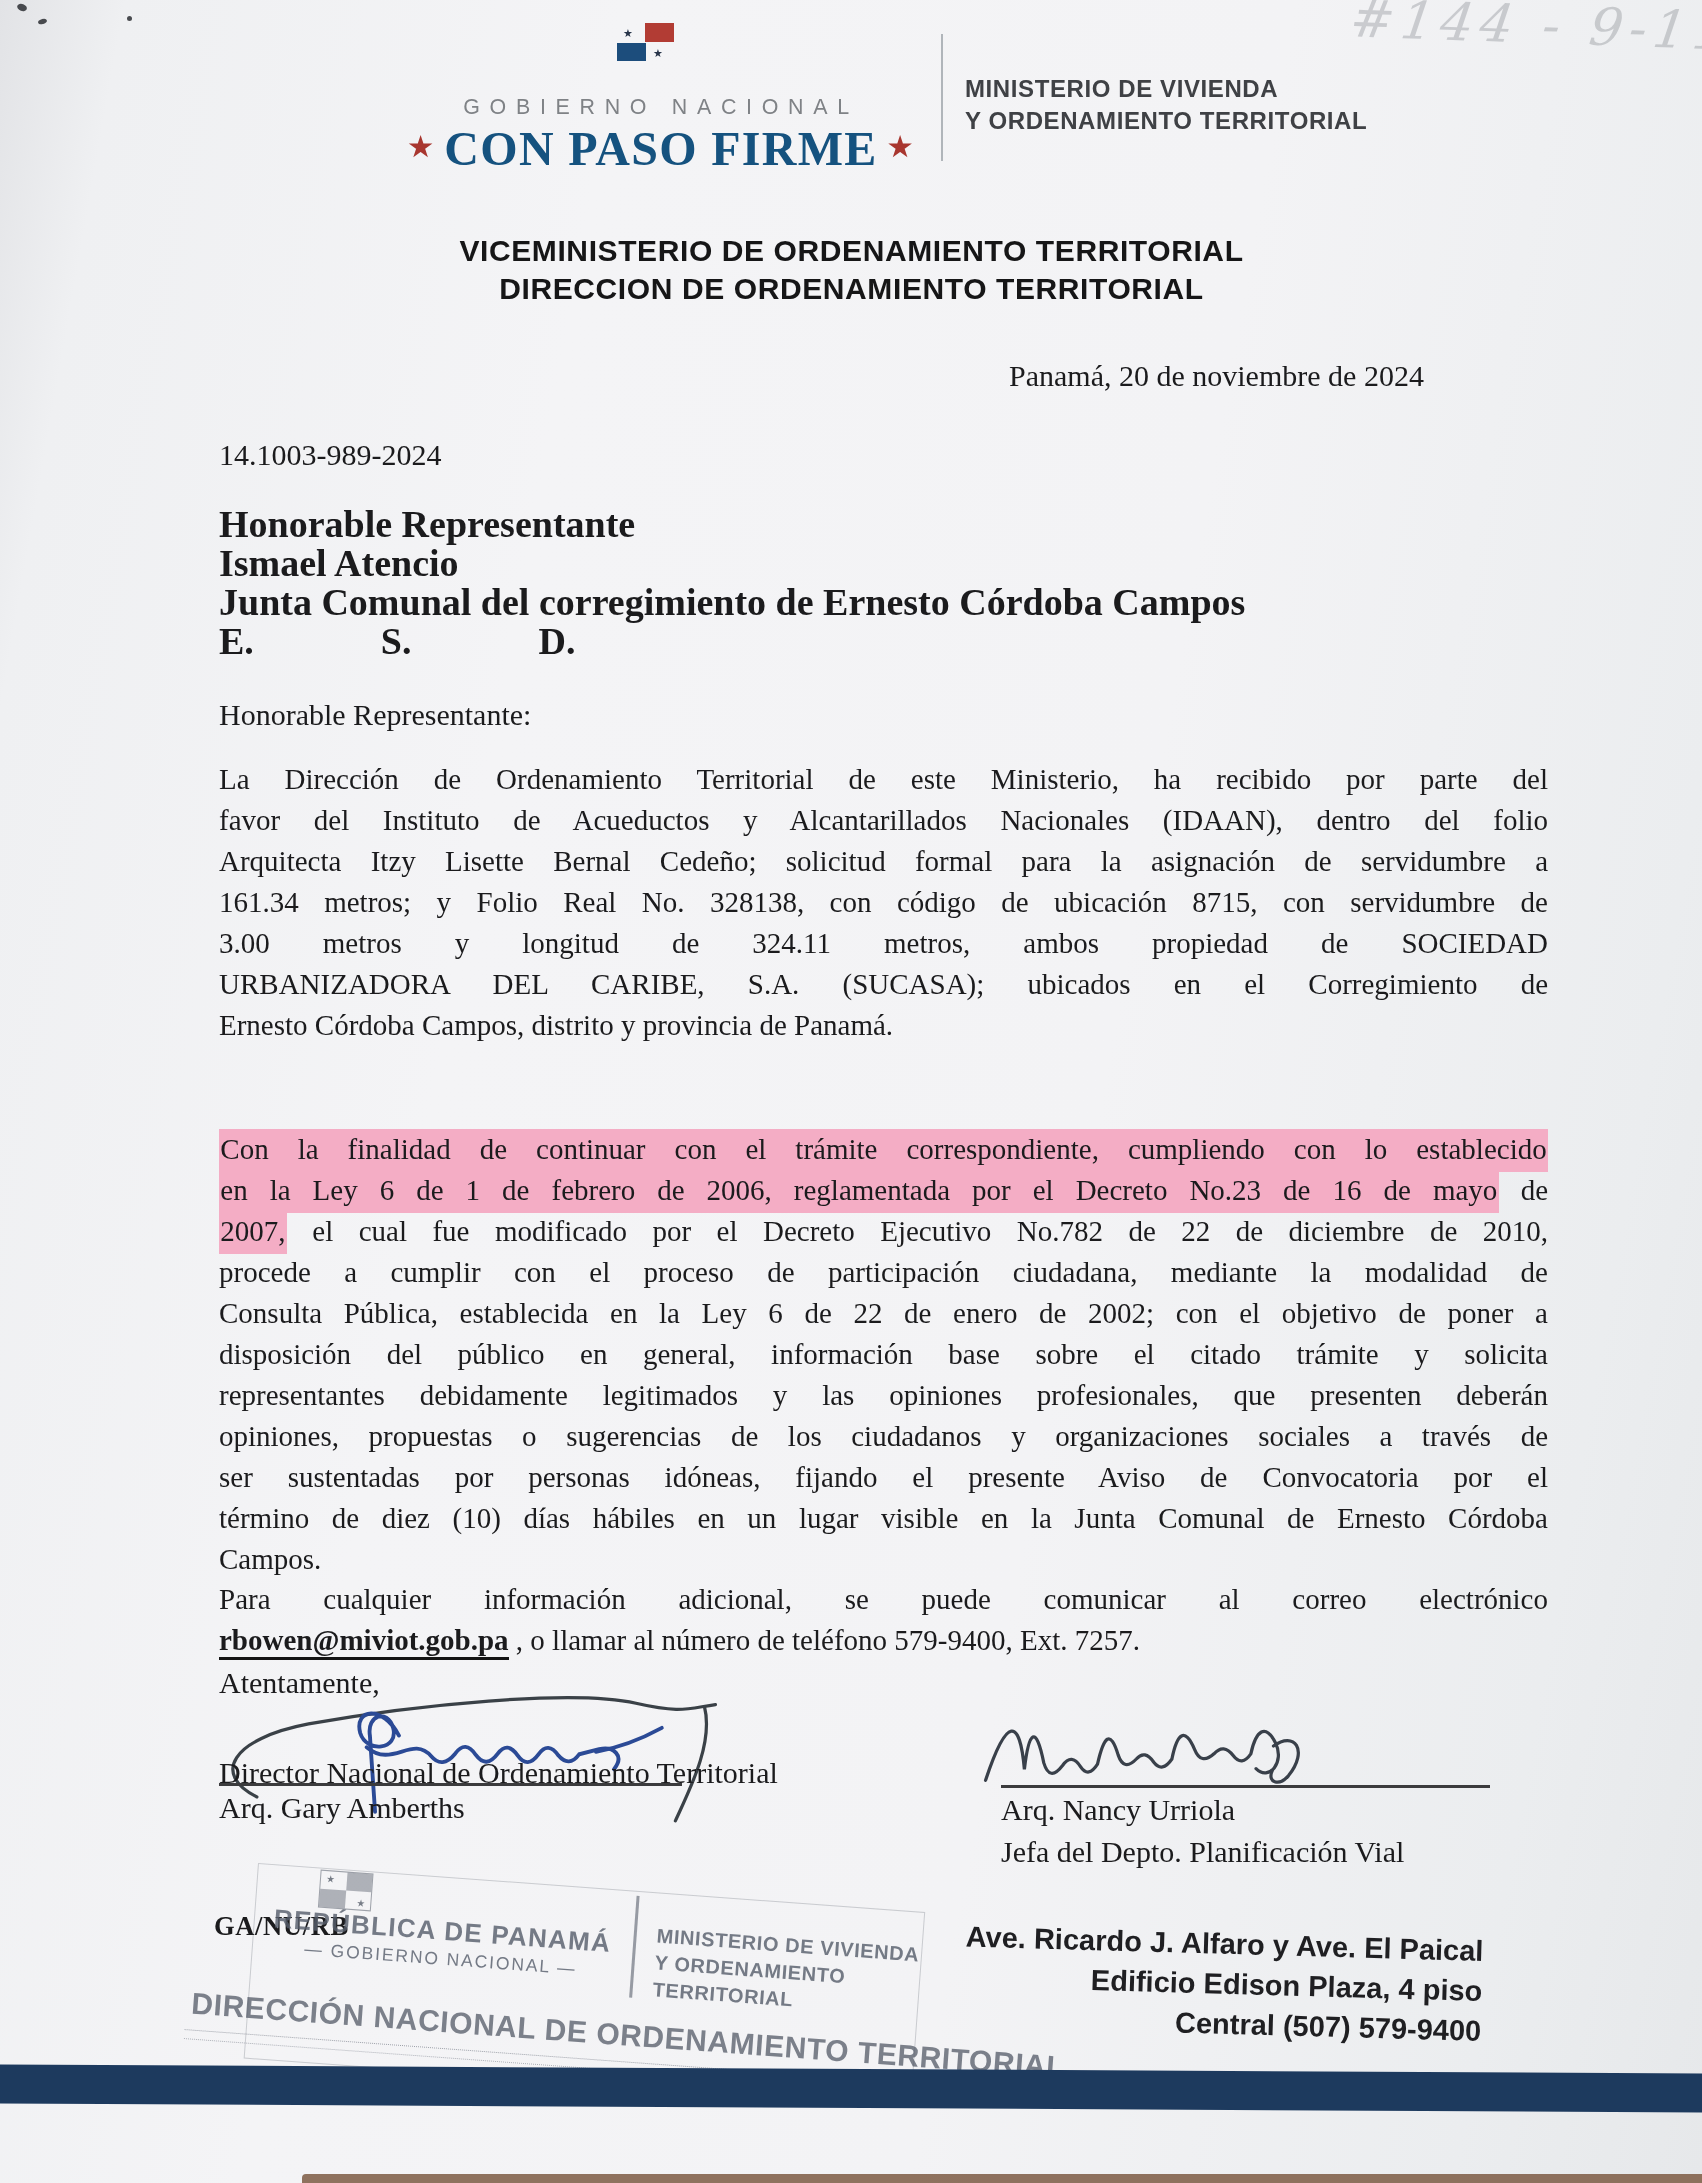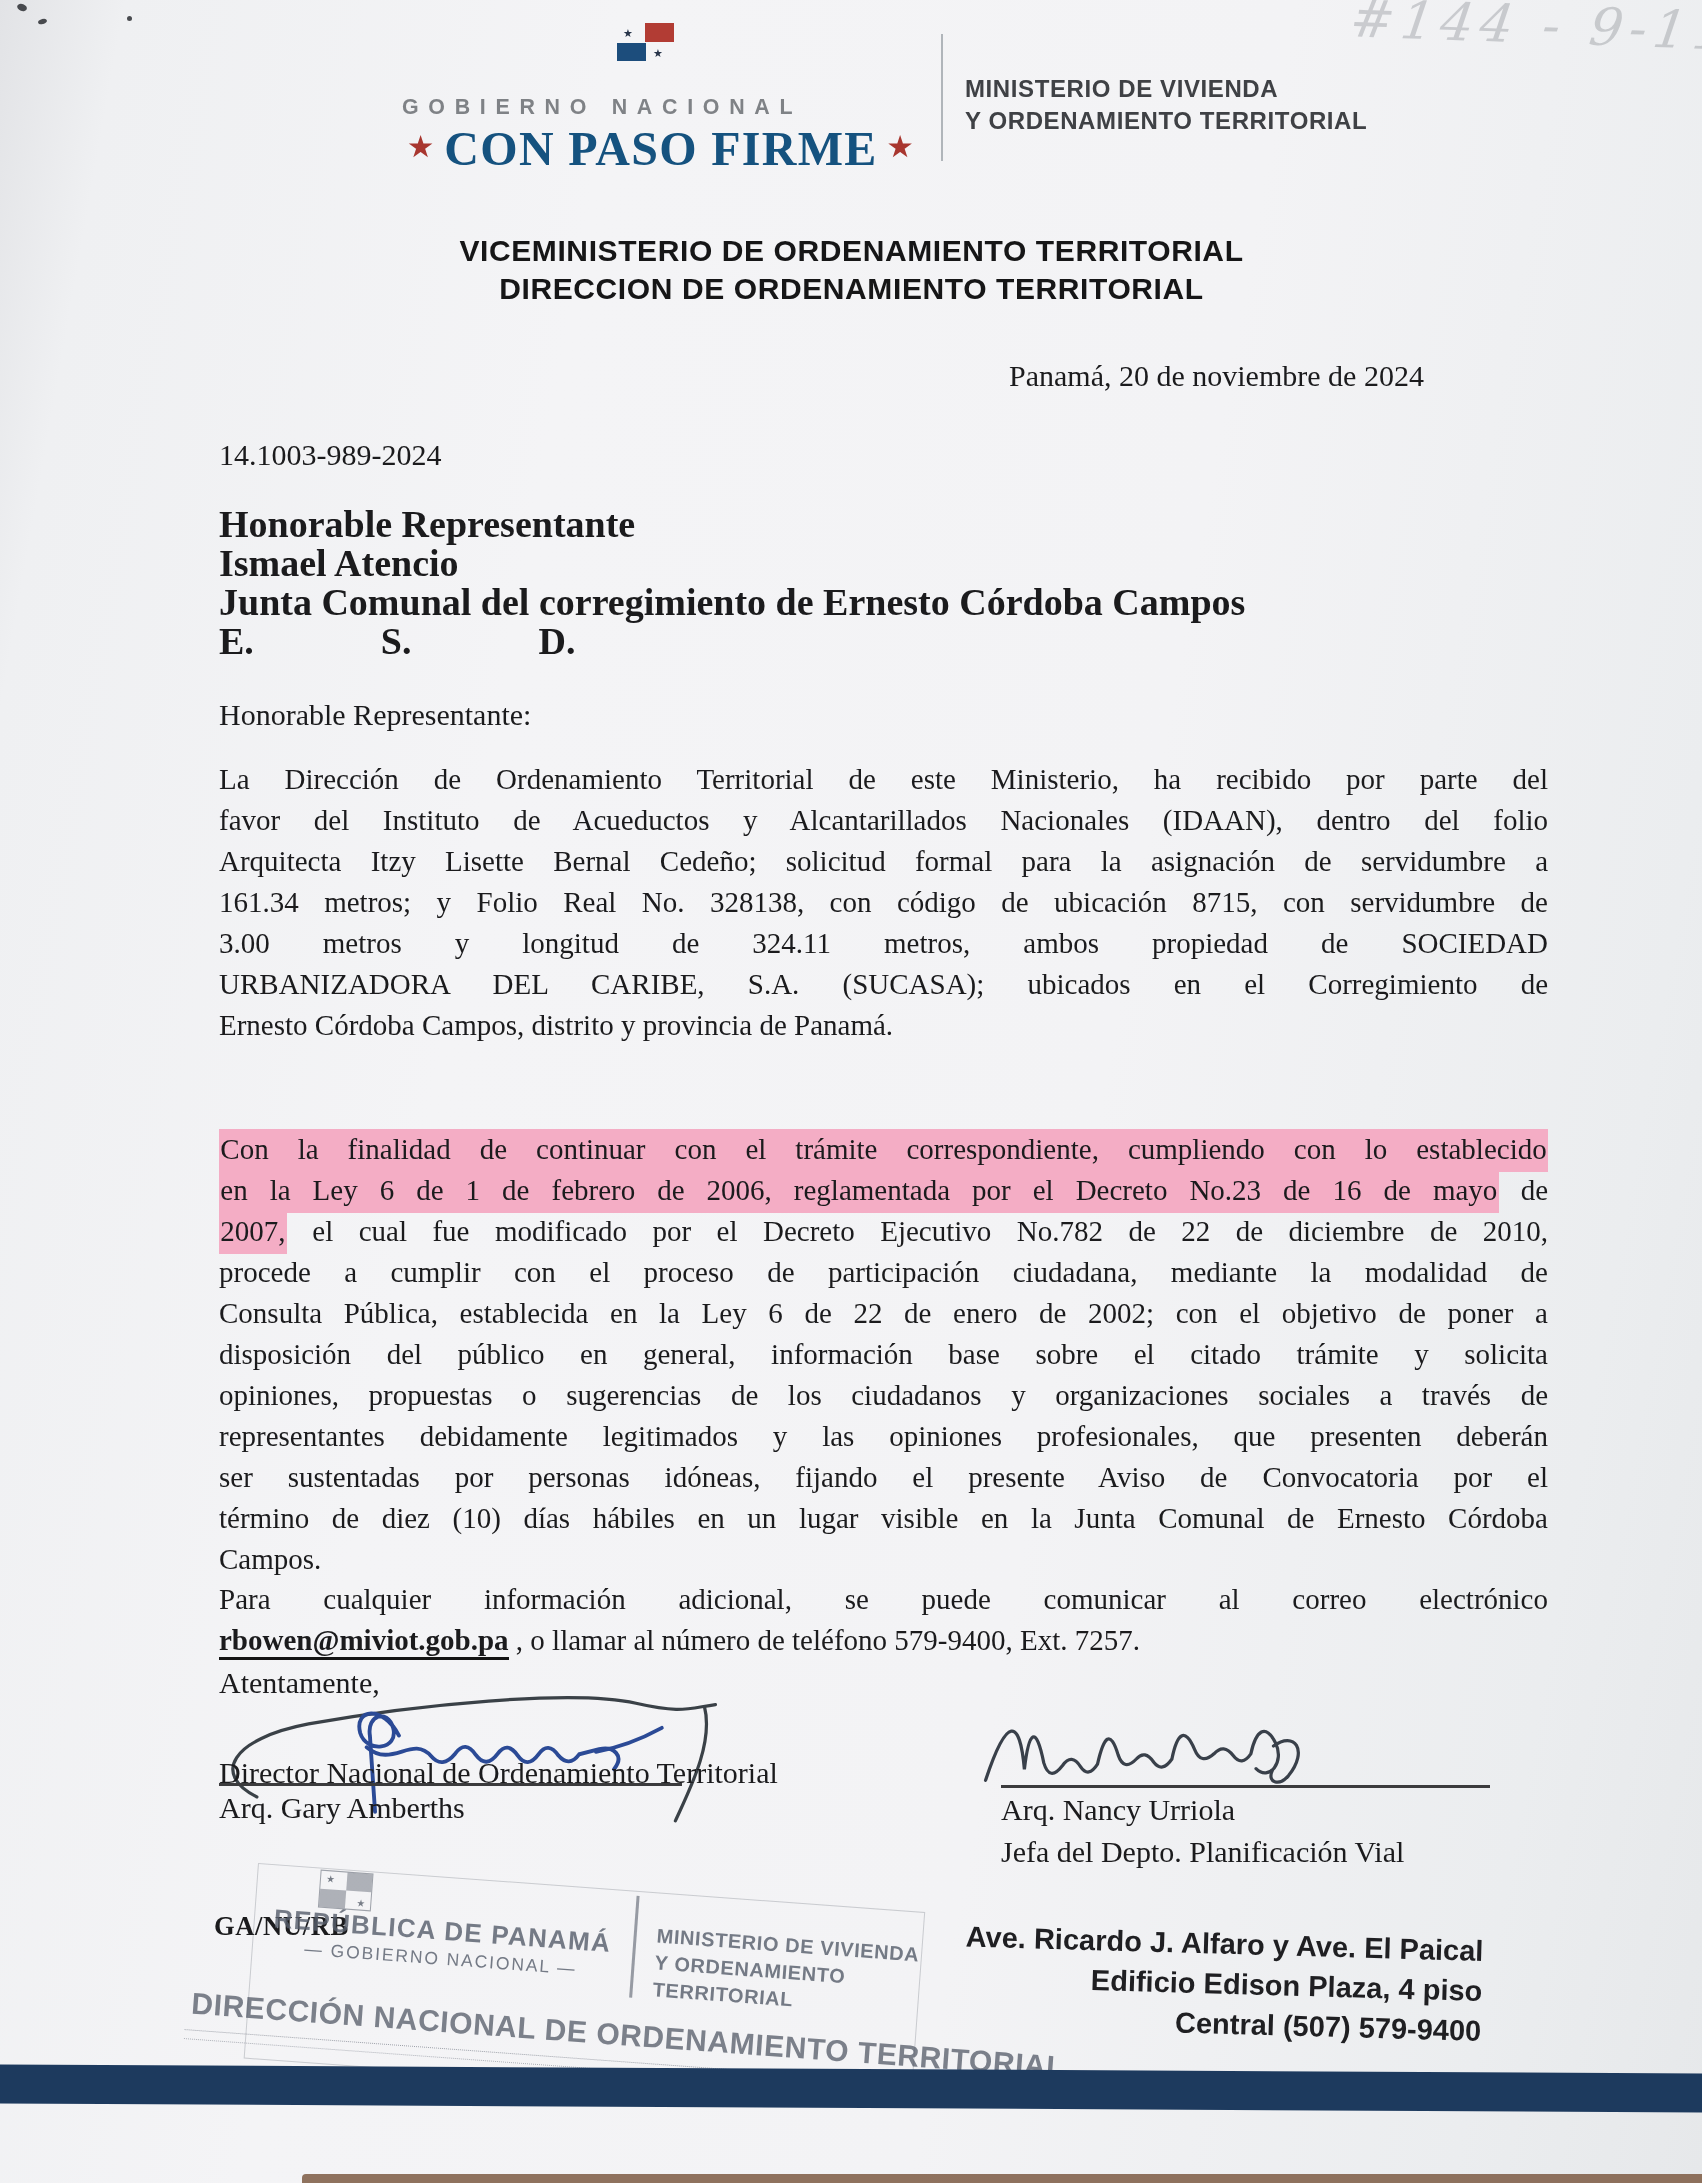--- a/index.html
+++ b/index.html
@@ -8,22 +8,22 @@
     background:linear-gradient(100deg,#e2e3e6 0%,#eff0f2 6%,#f4f4f6 30%,#f3f3f5 62%,#ebedef 88%,#e6e8ea 100%);
     font-family:"Liberation Serif", serif;color:#1b1b1d;
   }
   .abs{position:absolute;}
   
   .speck{position:absolute;background:#2b2e33;border-radius:50%;opacity:.85;}
   
   .pencil{font-family:"DejaVu Serif",serif;font-style:italic;font-size:52px;color:#565b63;
     opacity:.25;letter-spacing:6.5px;transform:rotate(2deg) skewX(-6deg);white-space:nowrap;}
   
-  .gob{left:402px;top:95px;width:518px;font-family:"Liberation Sans",sans-serif;
-    font-size:21.4px;letter-spacing:9.7px;color:#7f8286;font-weight:700;}
+  .gob{left:402px;top:95px;width:518px;text-align:center;font-family:"Liberation Sans",sans-serif;
+    font-size:21.4px;letter-spacing:9.7px;color:#7f8286;font-weight:400;}
   .cpf{left:389px;top:121px;width:544px;text-align:center;font-family:Liberation Serif, serif;
     font-size:48px;font-weight:700;color:#15527f;letter-spacing:1.3px;white-space:nowrap;}
   .cpf .star{color:#a8362f;font-size:27px;vertical-align:9px;padding:0 10.4px;}
   .flag-red{left:645px;top:23px;width:28.5px;height:19.4px;background:#b23c34;}
   .flag-blue{left:617px;top:43px;width:29px;height:17.5px;background:#1c4d7c;}
   .flag-star{position:absolute;font-size:11px;color:#273449;}
   .hdr-divider{left:941px;top:34px;width:1.9px;height:127px;background:#9aa0a6;opacity:.75;}
   .ministry{left:965px;top:73px;font-family:"Liberation Sans",sans-serif;font-weight:700;
     font-size:24px;color:#3f4145;line-height:32px;letter-spacing:0.6px;}
   
@@ -126,22 +126,22 @@
     <div class="ln last">Ernesto Córdoba Campos, distrito y provincia de Panamá.</div>
   </div>
 
   <div class="abs para" style="top:1129px;">
     <div class="ln"><span class="hl">Con la finalidad de continuar con el trámite correspondiente, cumpliendo con lo establecido</span><span></span></div>
     <div class="ln"><span class="hl">en la Ley 6 de 1 de febrero de 2006, reglamentada por el Decreto No.23 de 16 de mayo</span><span> de</span></div>
     <div class="ln"><span class="hl">2007,</span><span> el cual fue modificado por el Decreto Ejecutivo No.782 de 22 de diciembre de 2010,</span></div>
     <div class="ln"><span>procede a cumplir con el proceso de participación ciudadana, mediante la modalidad de</span></div>
     <div class="ln"><span>Consulta Pública, establecida en la Ley 6 de 22 de enero de 2002; con el objetivo de poner a</span></div>
     <div class="ln"><span>disposición del público en general, información base sobre el citado trámite y solicita</span></div>
+    <div class="ln"><span>representantes debidamente legitimados y las opiniones profesionales, que presenten deberán</span></div>
     <div class="ln"><span>opiniones, propuestas o sugerencias de los ciudadanos y organizaciones sociales a través de</span></div>
-    <div class="ln"><span>representantes debidamente legitimados y las opiniones profesionales, que presenten deberán</span></div>
     <div class="ln"><span>ser sustentadas por personas idóneas, fijando el presente Aviso de Convocatoria por el</span></div>
     <div class="ln"><span>término de diez (10) días hábiles en un lugar visible en la Junta Comunal de Ernesto Córdoba</span></div>
     <div class="ln last"><span>Campos.</span></div>
   </div>
 
   <div class="abs para" style="top:1579px;">
     <div class="ln">Para cualquier información adicional, se puede comunicar al correo electrónico</div>
     <div class="ln last"><span class="email">rbowen@miviot.gob.pa</span><span> , o llamar al número de teléfono 579-9400, Ext. 7257.</span></div>
   </div>
 

